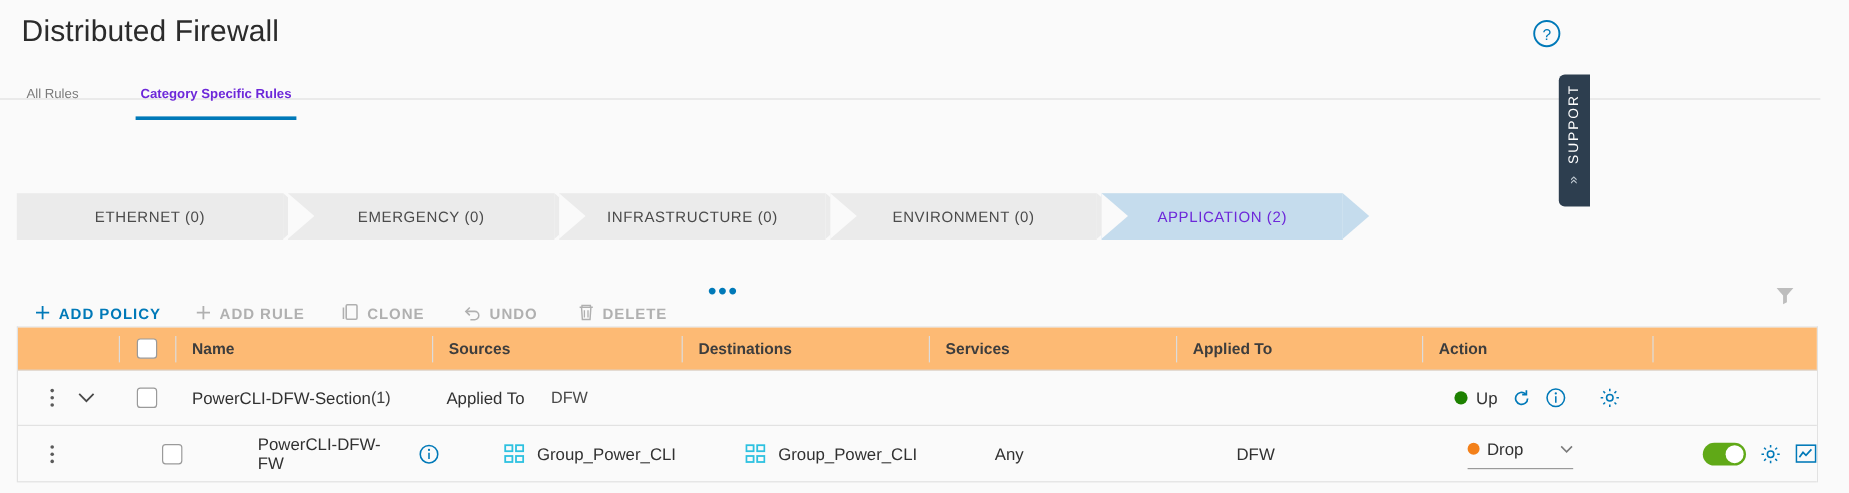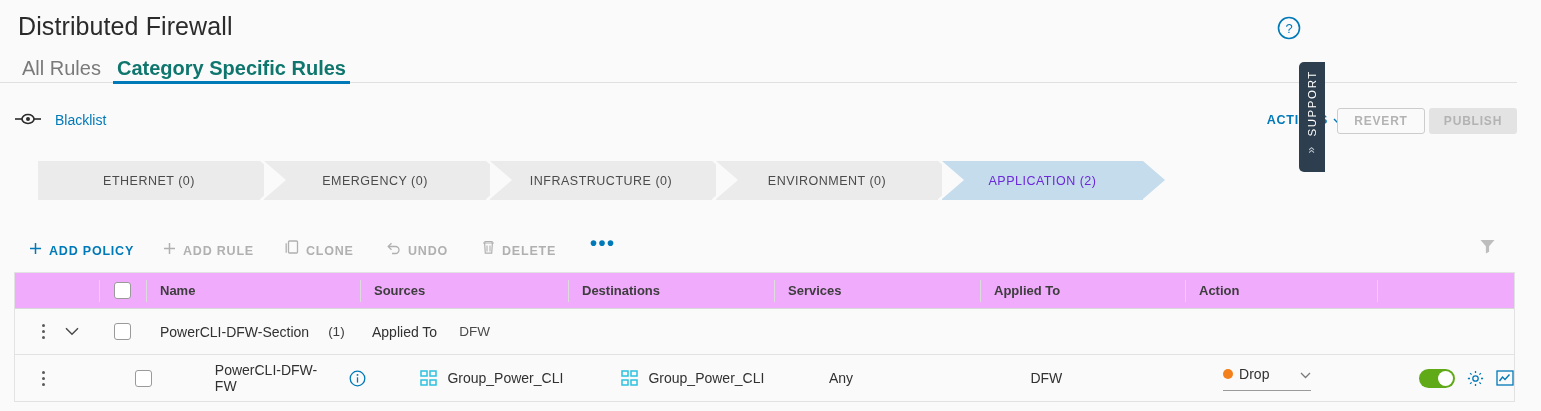--- a/index.html
+++ b/index.html
@@ -22,26 +22,26 @@
     position: absolute; right: 24px; top: 16px;
     width: 24px; height: 24px; cursor: pointer;
   }
 
   
   .tabs {
     position: absolute; left: 0; top: 52px; width: 1517px; height: 31px;
     border-bottom: 1px solid #e0e0e0;
   }
   .tab {
-    position: absolute; top: 0; height: 31px;
-    font-size: 20px; color: #7a7a7a;
+    position: absolute; top: 16px; height: 31px;
+    font-size: 11px; color: #7a7a7a;
     cursor: pointer; padding: 0 4px;
     display: flex; align-items: flex-start; padding-top: 5px;
   }
-  .tab.active { color: #0f766e; font-weight: 700; }
+  .tab.active { color: #6d28d9; font-weight: 700; }
   .tab.active::after {
     content: ""; position: absolute; left: 0; right: 0; bottom: -1px;
     height: 3px; background: #0079b8;
   }
   #tab0 { left: 18px; }
   #tab1 { left: 113px; }
 
   
   .filter-row { position: absolute; left: 0; top: 100px; width: 1517px; height: 42px; }
   .conn-icon { position: absolute; left: 14px; top: 12px; }
@@ -70,21 +70,21 @@
     width: 88px; height: 26px;
     border: none; border-radius: 3px;
     background: #e3e3e3; color: #b3b3b3;
     font-size: 12px; font-weight: 600; letter-spacing: .8px;
     font-family: "Liberation Sans", sans-serif;
     display: flex; align-items: center; justify-content: center;
     cursor: default;
   }
 
   
-  .cat-bar { position: absolute; left: 14px; top: 161px; height: 39px; display: flex; margin-left: 24px; }
+  .cat-bar { position: absolute; left: 14px; top: 161px; height: 39px; display: flex; }
   .cat-seg {
     position: relative; height: 39px;
     background: #ebebeb;
     display: flex; align-items: center; justify-content: center;
     font-size: 12.5px; color: #4b4b4b; letter-spacing: .5px;
     cursor: pointer; margin-right: 4px;
   }
   .cat-seg::after {
     content: ""; position: absolute; right: -22px; top: 0;
     width: 0; height: 0;
@@ -101,43 +101,43 @@
     border-left: 22px solid #fafafa;
     z-index: 3;
   }
   .cat-seg:first-child::before { display: none; }
   .cat-seg.active { background: #c5dced; color: #6d28d9; }
   .cat-seg.active::after { border-left-color: #c5dced; }
 
   
   .tool-bar { position: absolute; left: 0; top: 230px; width: 1517px; height: 34px; }
   .tool-btn {
-    position: absolute; top: 4px; height: 24px;
-    display: flex; align-items: flex-end; gap: 7px;
+    position: absolute; top: 20px; height: 24px;
+    display: flex; align-items: center; gap: 7px;
     font-size: 12.5px; font-weight: 600; letter-spacing: .8px;
     color: #b0b0b0; cursor: default;
   }
   .tool-btn.enabled { color: #0079b8; cursor: pointer; }
   .dots-btn {
     position: absolute; top: 6px; left: 590px;
     font-size: 20px; line-height: 14px; color: #0079b8;
     letter-spacing: 1.5px; cursor: pointer; font-weight: 700;
   }
   .funnel { position: absolute; right: 21px; top: 8px; cursor: pointer; }
 
   
   .table {
     position: absolute; left: 14px; top: 272px;
     width: 1501px;
     border: 1px solid #e2e2e2; border-bottom: none;
     background: #fff;
   }
   .thead {
     display: flex; height: 36px; align-items: center;
-    background: #f0abfc; border-bottom: 1px solid #d8d8d8;
+    background: #fdba74; border-bottom: 1px solid #d8d8d8;
     position: relative;
   }
   .th {
     font-size: 13px; font-weight: 700; color: #3d3d3d;
     height: 36px; display: flex; align-items: center;
     position: relative;
   }
   .th .vline {
     position: absolute; left: 0; top: 7px; bottom: 7px;
     width: 1px; background: #dcdcdc;
@@ -216,42 +216,20 @@
       <circle cx="12" cy="12" r="10.5" fill="none" stroke="#0079b8" stroke-width="1.6"></circle>
       <text x="12" y="17" font-size="13" fill="#0079b8" text-anchor="middle" font-family="Liberation Sans, sans-serif">?</text>
     </svg>
   </div>
 
   <div class="tabs">
     <div class="tab" id="tab0">All Rules</div>
     <div class="tab active" id="tab1">Category Specific Rules</div>
   </div>
 
-  <div class="filter-row">
-    <span class="conn-icon">
-      <svg width="28" height="14" viewBox="0 0 28 14">
-        <line x1="1" y1="7" x2="8" y2="7" stroke="#2b2b2b" stroke-width="1.6"></line>
-        <line x1="20" y1="7" x2="27" y2="7" stroke="#2b2b2b" stroke-width="1.6"></line>
-        <ellipse cx="14" cy="7" rx="6" ry="4.5" fill="none" stroke="#2b2b2b" stroke-width="1.6"></ellipse>
-        <circle cx="14" cy="7" r="2" fill="#2b2b2b"></circle>
-      </svg>
-    </span>
-    <span class="blacklist-link">Blacklist</span>
-
-    <div class="actions-btn">
-      <span>ACTIONS</span>
-      <span>
-        <svg width="9" height="6" viewBox="0 0 9 6">
-            <path d="M1 1l3.5 3.5L8 1" fill="none" stroke="#0079b8" stroke-width="1.4"></path>
-          </svg>
-      </span>
-    </div>
-    <div class="btn-revert">REVERT</div>
-    <div class="btn-publish">PUBLISH</div>
-  </div>
 
   <div class="cat-bar">
     <div class="cat-seg" style="width:222px">ETHERNET (0)</div>
     <div class="cat-seg" style="width:222px">EMERGENCY (0)</div>
     <div class="cat-seg" style="width:222px">INFRASTRUCTURE (0)</div>
     <div class="cat-seg" style="width:222px">ENVIRONMENT (0)</div>
     <div class="cat-seg active" style="width:201px">APPLICATION (2)</div>
   </div>
 
   <div class="tool-bar">
@@ -358,29 +336,54 @@
           </span>
         <span class="ico">
           <svg width="14" height="9" viewBox="0 0 14 9">
               <path d="M1 1.3l6 6 6-6" fill="none" stroke="#4a4a4a" stroke-width="1.5"></path>
             </svg>
         </span>
       </div>
       <div class="cell" style="width:47px; justify-content:center">
         <span class="chk"></span>
       </div>
-      <div class="cell" style="width:214px; padding-left:14px; gap:19px">
+      <div class="cell" style="width:214px; padding-left:14px; ">
         <span class="txt">PowerCLI-DFW-Section</span>
         <span class="count">(1)</span>
       </div>
       <div class="cell" style="width:190px; padding-left:12px; gap:22px">
         <span class="txt">Applied To</span>
         <span class="txt-sm">DFW</span>
       </div>
       <div class="cell" style="flex:1"></div>
+      <div class="cell" style="width:165px; gap:12px">
+        <span class="status-up">
+          <span class="dot-green"></span>
+          <span>Up</span>
+        </span>
+        <span class="ico">
+          <svg width="16" height="16" viewBox="0 0 16 16">
+            <path d="M13 8a5 5 0 1 1-1.7-3.75" fill="none" stroke="#0079b8" stroke-width="1.4"></path>
+            <path d="M12 1.2v3.6h-3.5" fill="none" stroke="#0079b8" stroke-width="1.4"></path>
+          </svg>
+        </span>
+        <span class="ico">
+          <svg width="17" height="17" viewBox="0 0 17 17">
+            <circle cx="8.5" cy="8.5" r="7.3" fill="none" stroke="#0079b8" stroke-width="1.3"></circle>
+            <circle cx="8.5" cy="4.9" r="0.95" fill="#0079b8"></circle>
+            <path d="M8.5 7.3v5.3" stroke="#0079b8" stroke-width="1.3"></path>
+          </svg>
+        </span>
+        <span class="ico" style="margin-left:16px">
+          <svg width="17" height="17" viewBox="0 0 17 17">
+            <circle cx="8.5" cy="8.5" r="2.7" fill="none" stroke="#0079b8" stroke-width="1.3"></circle>
+            <path d="M8.5 .9v2.1M8.5 14v2.1M.9 8.5h2.1M14 8.5h2.1M3.1 3.1l1.5 1.5M12.4 12.4l1.5 1.5M13.9 3.1l-1.5 1.5M4.6 12.4L3.1 13.9" stroke="#0079b8" stroke-width="1.3"></path>
+          </svg>
+        </span>
+      </div>
       <div class="cell" style="width:137px"></div>
     </div>
 
     <div class="row row-rule">
       <div class="cell" style="width:84px; padding-left:27px">
         <span class="kebab">
             <i></i>
             <i></i>
             <i></i>
           </span>

